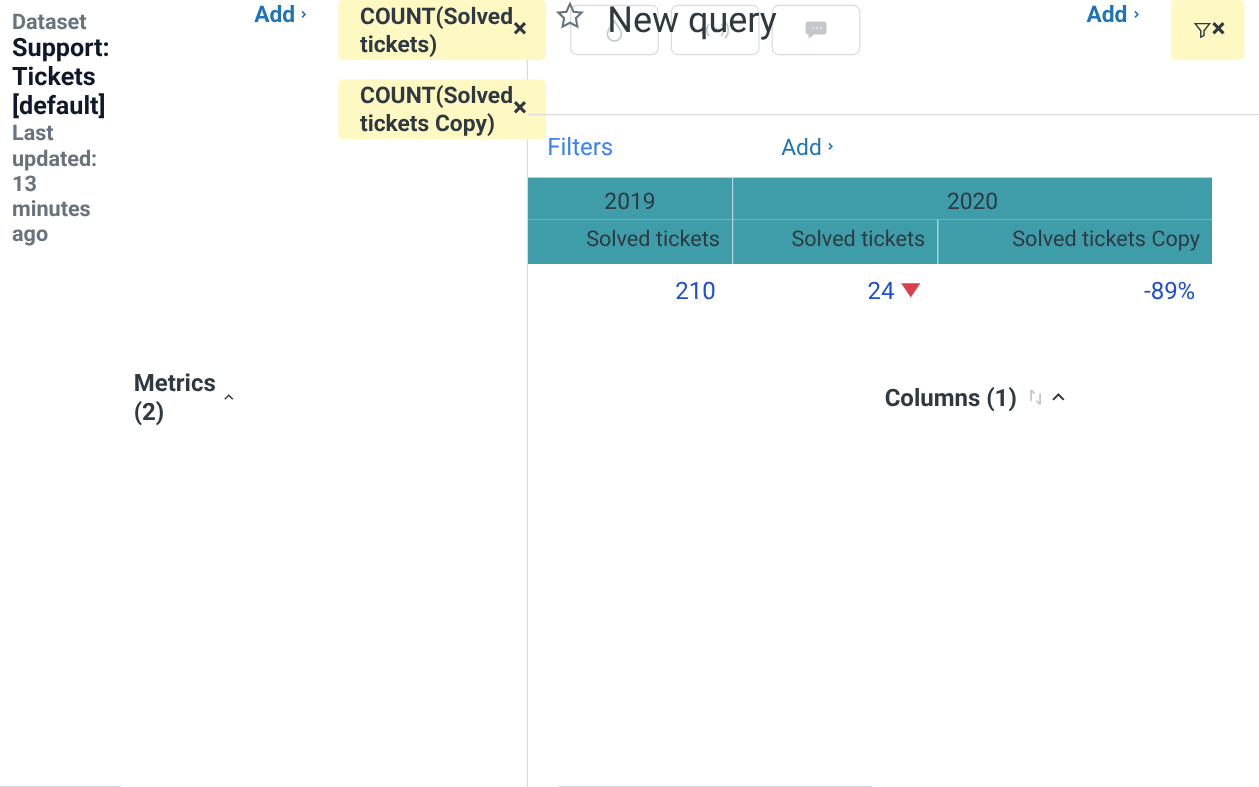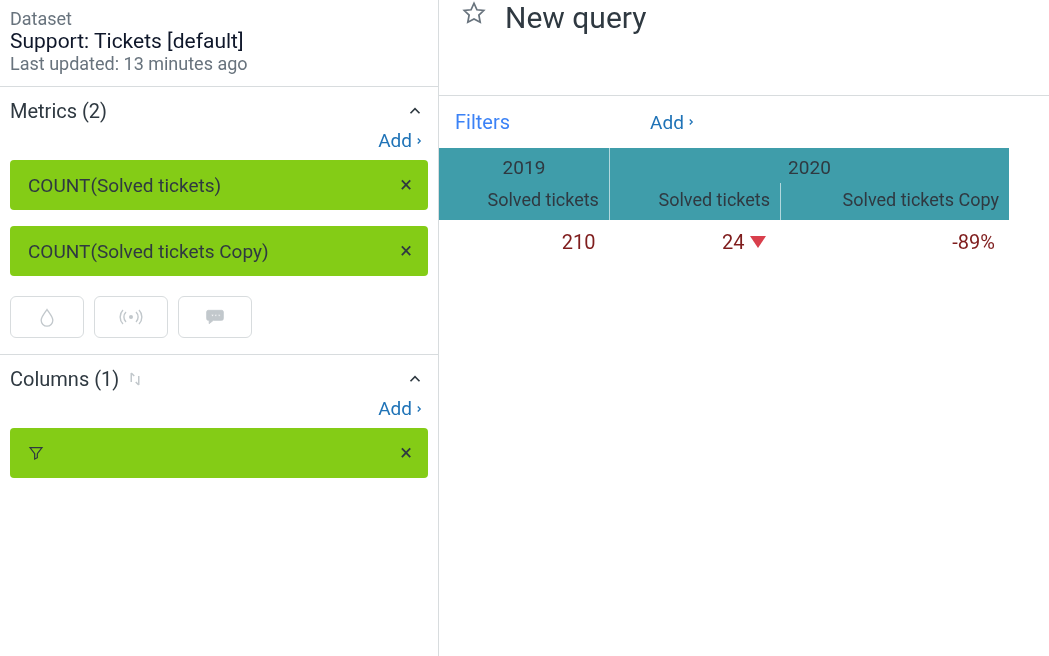--- a/index.html
+++ b/index.html
@@ -8,21 +8,21 @@
     width: 1049px;
     height: 656px;
     display: flex;
     color: #2f3941;
     background: #fff;
   }
   .sidebar {
     width: 440px;
     border-right: 1px solid #d8dcde;
     display: flex;
-    flex-direction: column;
+    font-weight: bold;
   }
   .main {
     flex: 1;
     display: flex;
     flex-direction: column;
   }
   
   .dataset-block {
     padding: 8px 10px 12px 10px;
     border-bottom: 1px solid #d8dcde;
@@ -64,21 +64,21 @@
     cursor: pointer;
     display: inline-flex;
     align-items: center;
     gap: 2px;
   }
   
   .chips {
     padding: 0 10px;
   }
   .chip {
-    background: #84cc16;
+    background: #fef9c3;
     border-radius: 4px;
     height: 50px;
     display: flex;
     align-items: center;
     justify-content: space-between;
     padding: 0 16px 0 18px;
     margin-bottom: 16px;
   }
   .chip-left {
     display: flex;
@@ -161,21 +161,21 @@
   }
   .metric-row th {
     font-size: 18px;
     padding: 6px 10px 10px 10px;
     text-align: right;
   }
   td {
     font-size: 20px;
     padding: 10px 14px 10px 10px;
     text-align: right;
-    color: #7f1d1d;
+    color: #1d4ed8;
   }
   .trend-cell {
     display: inline-flex;
     align-items: center;
     gap: 6px;
     margin-left: 10px;
   }
   .down-triangle {
     width: 0; height: 0;
     border-left: 8px solid transparent;

